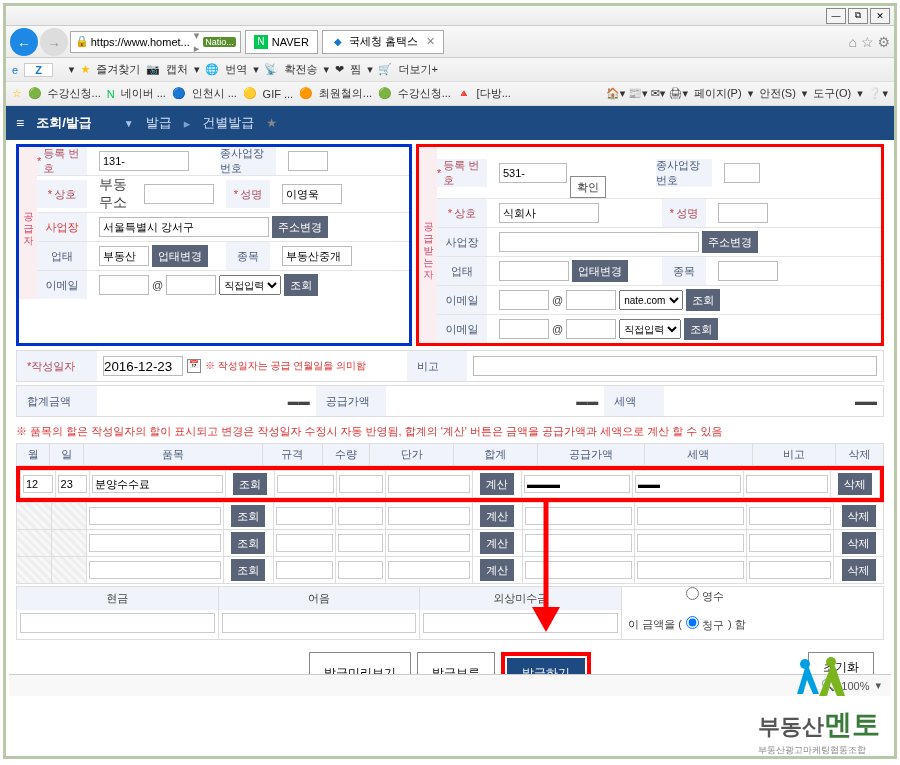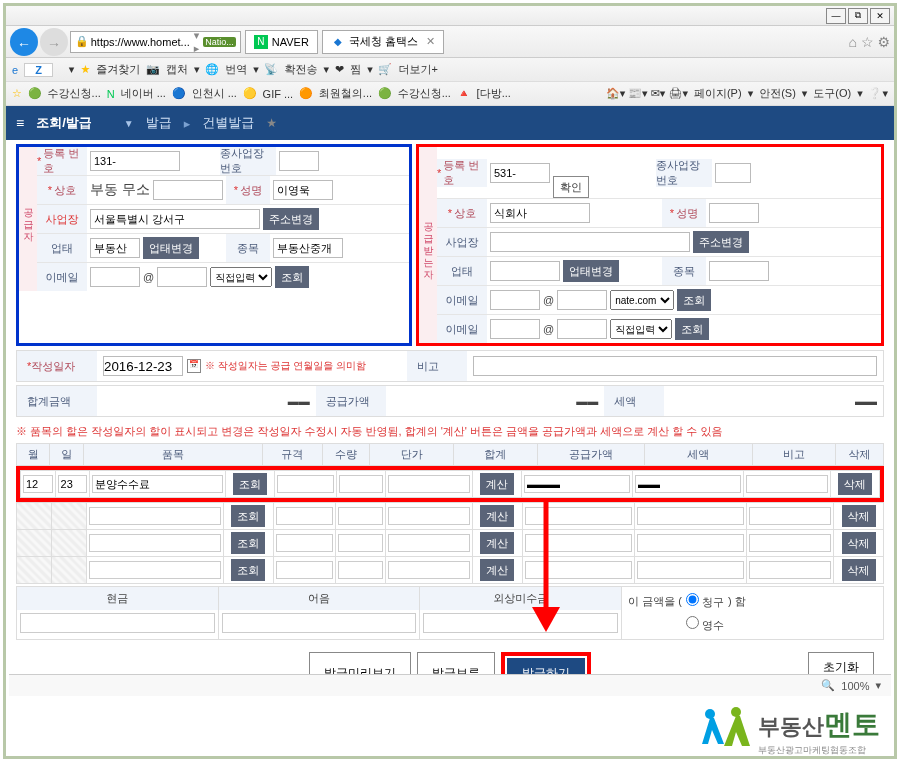--- a/index.html
+++ b/index.html
@@ -43,21 +43,21 @@
 .panel.blue { border-color: #0033cc; flex: 0 0 396px; }
 .panel.red { border-color: #ff0000; flex: 1; }
 .panel-inner { display: flex; }
 .vlabel { width: 18px; background: #fbeef0; color: #d04a6a; writing-mode: vertical-rl; text-orientation: upright; display: flex; align-items: center; justify-content: center; font-size: 10px; padding: 4px 0; letter-spacing: 2px; }
 .panel-table { flex: 1; }
 .prow { display: flex; align-items: center; border-bottom: 1px solid #e5e5e5; min-height: 28px; }
 .prow:last-child { border-bottom: none; }
 .plabel { flex: 0 0 50px; background: #f0f4fa; color: #4a5a7a; font-size: 11px; display: flex; align-items: center; justify-content: center; height: 28px; }
 .plabel.req { color: #b04a5a; }
 .plabel .dot { color: #d33; margin-right: 2px; }
-.pval { flex: 1; display: flex; align-items: center; gap: 3px; padding: 0 3px; }
+.pval { flex: 1; display: flex; align-items: center; gap: 3px; padding: 0 12px; }
 .pval input { height: 20px; border: 1px solid #bbb; font-size: 11px; padding: 0 3px; }
 .sbtn { background: #5a6478; color: #fff; border: none; height: 22px; padding: 0 8px; font-size: 11px; cursor: pointer; }
 .sbtn.small { padding: 0 6px; }
 
 
 .wrow { display: flex; border: 1px solid #ddd; margin-bottom: 3px; }
 .wrow .wcell { display: flex; align-items: center; height: 30px; }
 .wrow .wlabel { background: #f0f4fa; padding: 0 10px; color: #b04a5a; font-size: 11px; }
 .wrow .wlabel .dot { color: #d33; }
 .wrow .wval { padding: 0 6px; font-size: 11px; display: flex; align-items: center; gap: 4px; }
@@ -99,21 +99,21 @@
 .bottom-btns { display: flex; justify-content: center; gap: 6px; margin-top: 12px; position: relative; }
 .bigbtn { padding: 6px 14px; font-size: 12px; border: 1px solid #888; background: #fff; cursor: pointer; }
 .bigbtn.primary { background: #1e4a82; color: #fff; border-color: #1e4a82; }
 .red-box-btn { border: 4px solid #ff0000; padding: 2px; display: inline-block; }
 .reset-btn { position: absolute; right: 10px; }
 
 
 .statusbar { position: absolute; bottom: 60px; left: 3px; right: 3px; height: 22px; border-top: 1px solid #ccc; display: flex; justify-content: flex-end; align-items: center; padding: 0 10px; font-size: 11px; gap: 6px; color: #555; background: #f8f8f8; }
 
 
-.footer-logo { position: absolute; bottom: 8px; right: 20px; display: flex; align-items: flex-start; gap: 6px; }
+.footer-logo { position: absolute; bottom: 8px; right: 20px; display: flex; align-items: center; gap: 6px; flex-direction: column; }
 .footer-logo .txt1 { font-size: 22px; color: #555; font-weight: bold; }
 .footer-logo .txt2 { font-size: 28px; color: #3a7a3a; font-weight: bold; }
 .footer-logo .txt3 { font-size: 9px; color: #888; display: block; }
 </style>
 </head>
 <body>
 
 <div class="outer-frame">
 
   <div class="titlebar">
@@ -283,21 +283,21 @@
         <div class="panel-inner">
           <div class="vlabel">공급받는자</div>
           <div class="panel-table">
             <div class="prow">
               <div class="plabel req">
                   <span class="dot">*</span>
                   <span>등록
 번호</span>
                 </div>
               <div class="pval">
-                  <input style="width: 60px;" value="531-">
+                  <input style="width: 68px;" value="531-">
                   <button class="sbtn small" style="background:#fff;color:#333;border:1px solid #888;margin-top:29px;">확인</button>
                 </div>
               <div class="plabel" style="flex:0 0 56px;">종사업장
 번호</div>
               <div class="pval">
                   <input style="width: 36px;">
                 </div>
             </div>
             <div class="prow">
               <div class="plabel req">
@@ -483,28 +483,28 @@
         </div>
       <div class="pc">
           <div class="pch">어음</div>
           <div class="pcv"><input style=""></div>
         </div>
       <div class="pc">
           <div class="pch">외상미수금</div>
           <div class="pcv"><input style=""></div>
         </div>
       <div class="pc" style="flex:1.3;">
+        <div class="radio-box" style="padding-top:0;">
+          <span style="visibility:hidden;">이 금액을 (</span>
+          <label><input type="radio" name="pr" style=""> <span>영수</span></label>
+        </div>
         <div class="radio-box">
           <span>이 금액을 (</span>
           <label><input type="radio" name="pr" checked="" style=""> <span>청구</span></label>
           <span>) 함</span>
-        </div>
-        <div class="radio-box" style="padding-top:0;">
-          <span style="visibility:hidden;">이 금액을 (</span>
-          <label><input type="radio" name="pr" style=""> <span>영수</span></label>
         </div>
       </div>
     </div>
 
     <div class="bottom-btns">
       <button class="bigbtn">발급미리보기</button>
       <button class="bigbtn">발급보류</button>
       <span class="red-box-btn">
         <button class="bigbtn primary">발급하기</button>
       </span>

